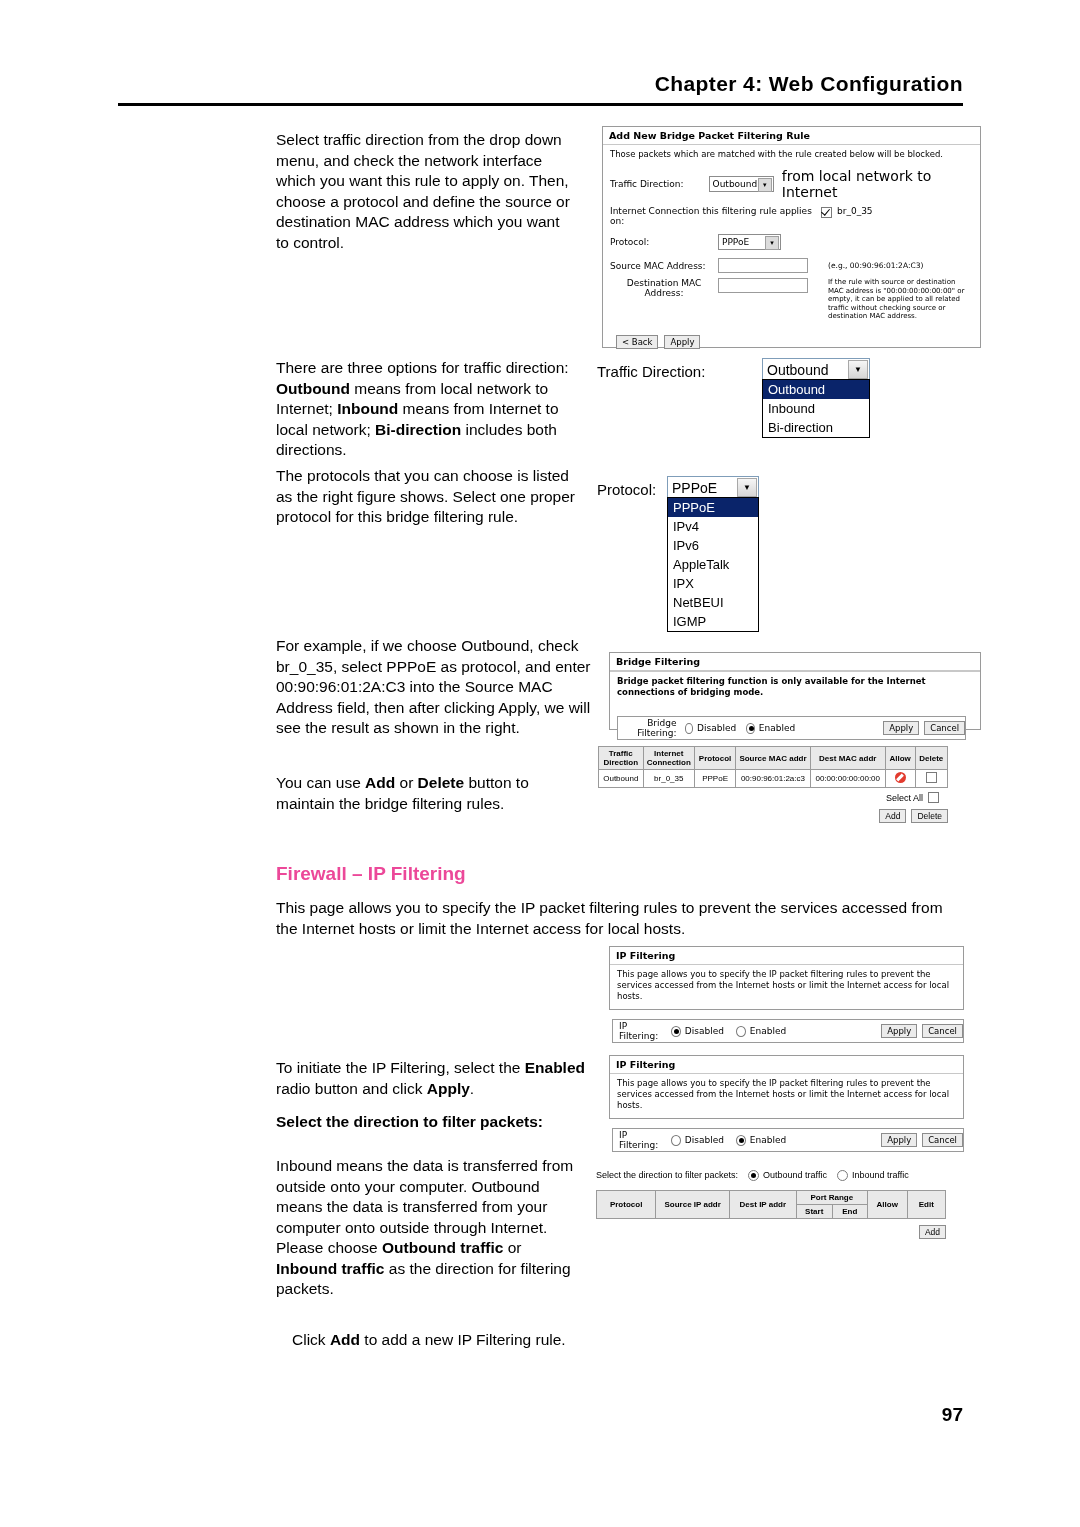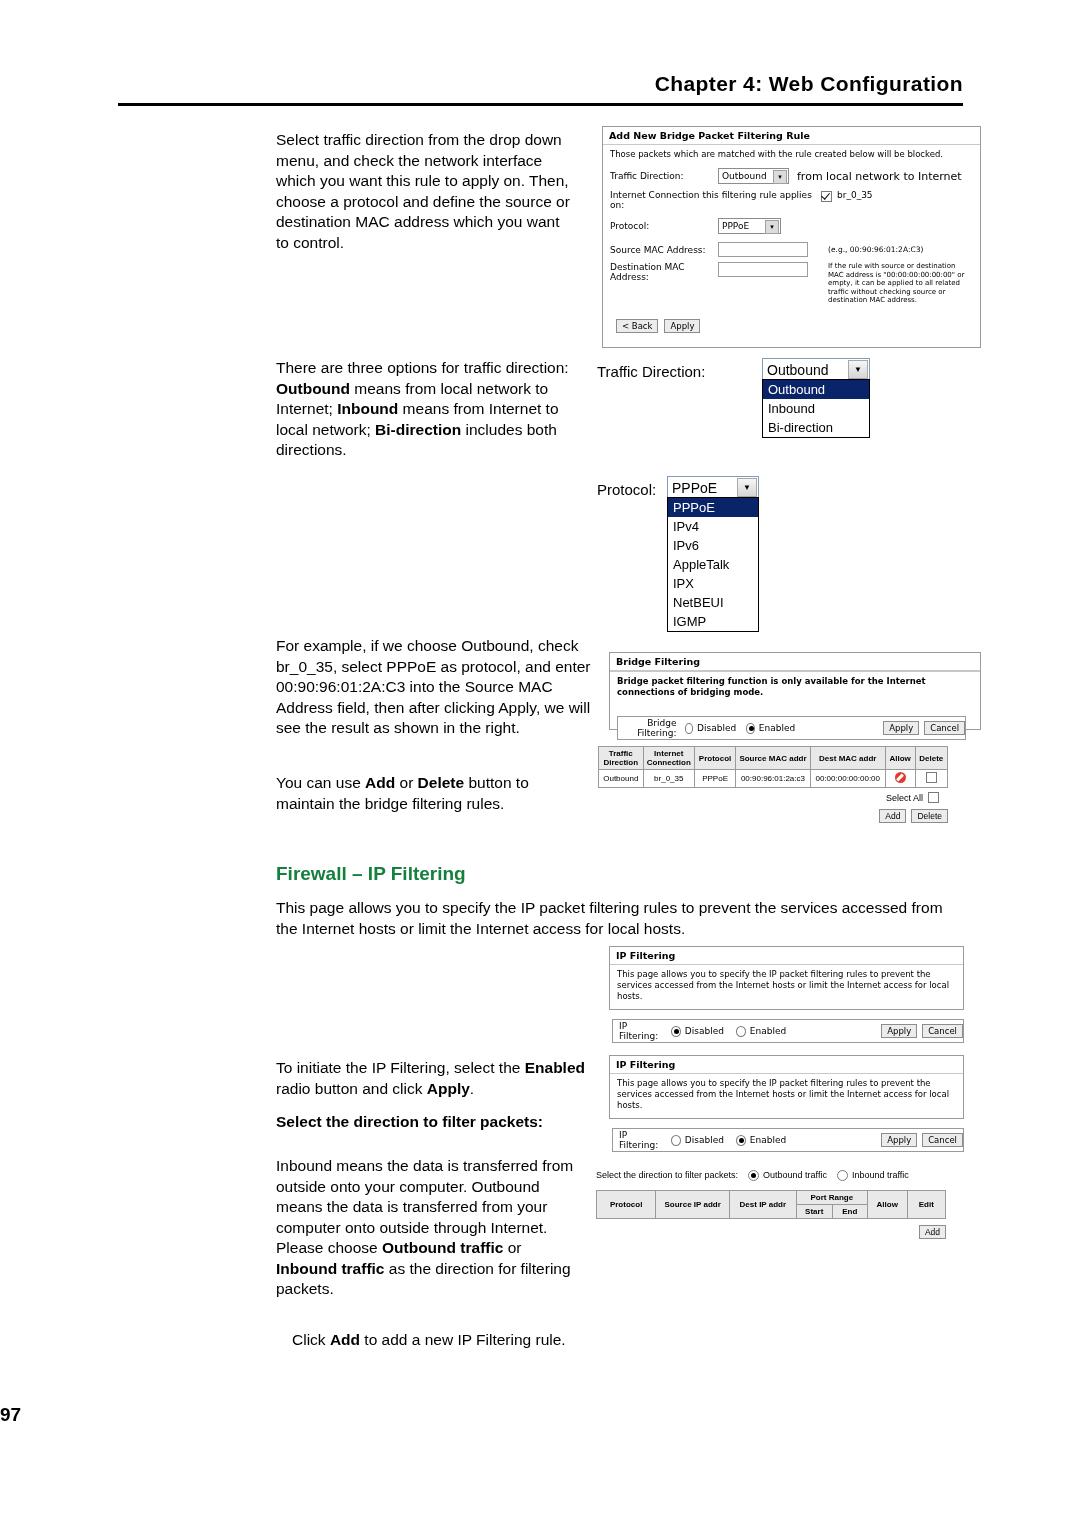--- a/index.html
+++ b/index.html
@@ -15,24 +15,24 @@
     position:absolute;left:118px;top:72px;width:845px;
     text-align:right;font-size:21px;font-weight:bold;letter-spacing:.4px;
   }
   .header-rule{position:absolute;left:118px;top:103px;width:845px;height:3px;background:#000;}
 
   
   .para{position:absolute;font-size:15.5px;line-height:20.5px;color:#000;}
   .para b{font-weight:bold;}
 
   .section-title{
-    position:absolute;left:276px;top:863px;font-size:19px;font-weight:bold;color:#15803d;
-  }
-
-  .pagenum{position:absolute;left:0;top:1404px;width:963px;font-size:19px;font-weight:bold;}
+    position:absolute;left:276px;top:863px;font-size:19px;font-weight:bold;color:#ec4899;
+  }
+
+  .pagenum{position:absolute;left:0;top:1404px;width:963px;text-align:right;font-size:19px;font-weight:bold;}
 
   
   .shot{position:absolute;background:#fff;}
   .panel{
     border:1px solid #9a9a9a;background:#ffffff;
     font-family:"DejaVu Sans", sans-serif;
     margin-left:16px;
   }
   .panel-title{
     font-size:9.5px;font-weight:bold;padding:3px 6px 3px 6px;color:#000;background:#fff;
@@ -92,21 +92,21 @@
   <div class="shot panel" style="left:586px;top:126px;width:377px;height:220px;">
     <div class="panel-title">Add New Bridge Packet Filtering Rule</div>
     <div class="panel-note">Those packets which are matched with the rule created below will be blocked.</div>
 
     <div class="row" style="padding-top:4px;">
       <span class="lbl" style="width:108px;">Traffic Direction:</span>
       <span class="sel" style="width:66px;">
         <span>Outbound</span>
         <span class="arrow">▾</span>
       </span>
-      <span class="lbl" style="margin-left:8px;font-size:11px;">from local network to Internet</span>
+      <span class="lbl" style="margin-left:8px;font-size:14px;">from local network to Internet</span>
     </div>
 
     <div class="row" style="padding-top:4px;align-items:flex-start;">
       <span class="lbl" style="width:205px;">Internet Connection this filtering rule applies on:</span>
       <span class="cb on" style="margin-left:6px;margin-top:1px;"></span>
       <span class="lbl" style="margin-left:5px;">br_0_35</span>
     </div>
 
     <div class="row" style="padding-top:6px;">
       <span class="lbl" style="width:108px;">Protocol:</span>
@@ -116,21 +116,21 @@
       </span>
     </div>
 
     <div class="row" style="padding-top:6px;">
       <span class="lbl" style="width:108px;">Source MAC Address:</span>
       <span class="field" style="width:88px;"></span>
       <span class="lbl" style="margin-left:20px;font-size:7.5px;">(e.g., 00:90:96:01:2A:C3)</span>
     </div>
 
     <div class="row" style="padding-top:3px;align-items:flex-start;">
-      <span class="lbl" style="width:108px;">Destination MAC Address:</span>
+      <span class="lbl" style="width:108px;text-align:center;">Destination MAC Address:</span>
       <span class="field" style="width:88px;"></span>
       <span class="lbl" style="margin-left:20px;font-size:7px;line-height:8.5px;width:140px;">If the rule with source or destination MAC address is "00:00:00:00:00:00" or empty, it can be applied to all related traffic without checking source or destination MAC address.</span>
     </div>
 
     <div class="row" style="padding-top:12px;">
       <span class="btn" style="margin-left:6px;text-align:right;">&lt; Back</span>
       <span class="btn" style="margin-left:6px;">Apply</span>
     </div>
   </div>
 
@@ -144,20 +144,21 @@
       <span style="font-size:14px;padding-left:4px;">Outbound</span>
       <span style="position:absolute;right:1px;top:1px;width:18px;height:17px;background:linear-gradient(#f6f6f6,#d6d6d6);border:1px solid #a8a8a8;display:flex;align-items:center;justify-content:center;font-size:8px;">▼</span>
     </div>
     <div class="ddbox" style="position:absolute;left:165px;top:21px;width:106px;">
       <div class="opt sel-opt">Outbound</div>
       <div class="opt">Inbound</div>
       <div class="opt">Bi-direction</div>
     </div>
   </div>
 
+  <div class="para" style="left:276px;top:466px;width:312px;">The protocols that you can choose is listed as the right figure shows. Select one proper protocol for this bridge filtering rule.</div>
 
   <div class="shot" style="left:597px;top:476px;width:280px;height:150px;">
     <div style="position:absolute;left:0;top:5px;font-size:15px;">Protocol:</div>
     <div style="position:absolute;left:70px;top:0;width:90px;height:21px;border:1px solid #7f9db9;background:#fff;display:flex;align-items:center;">
       <span style="font-size:14px;padding-left:4px;">PPPoE</span>
       <span style="position:absolute;right:1px;top:1px;width:18px;height:17px;background:linear-gradient(#f6f6f6,#d6d6d6);border:1px solid #a8a8a8;display:flex;align-items:center;justify-content:center;font-size:8px;">▼</span>
     </div>
     <div class="ddbox" style="position:absolute;left:70px;top:21px;width:90px;">
       <div class="opt sel-opt">PPPoE</div>
       <div class="opt">IPv4</div>

